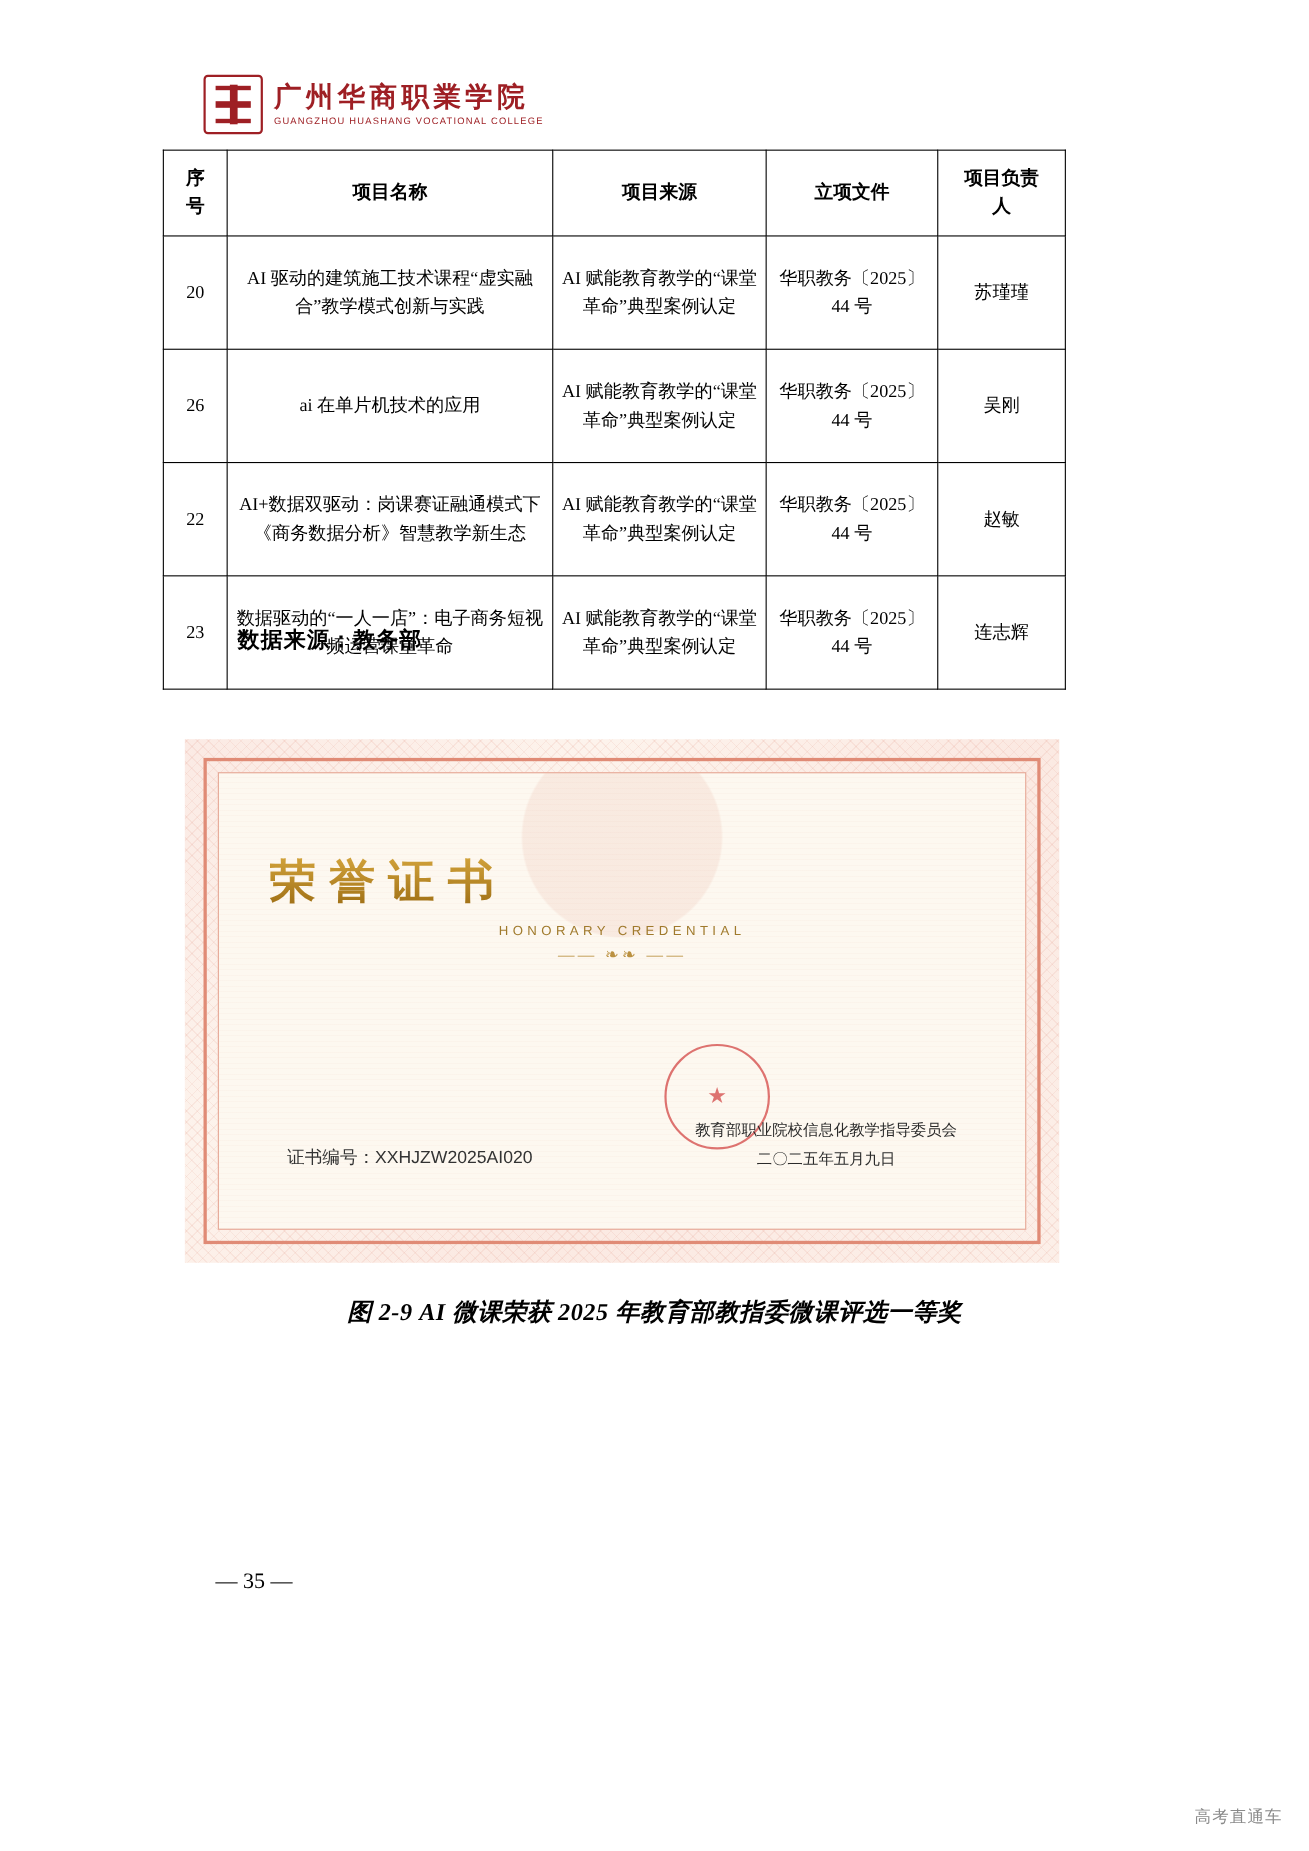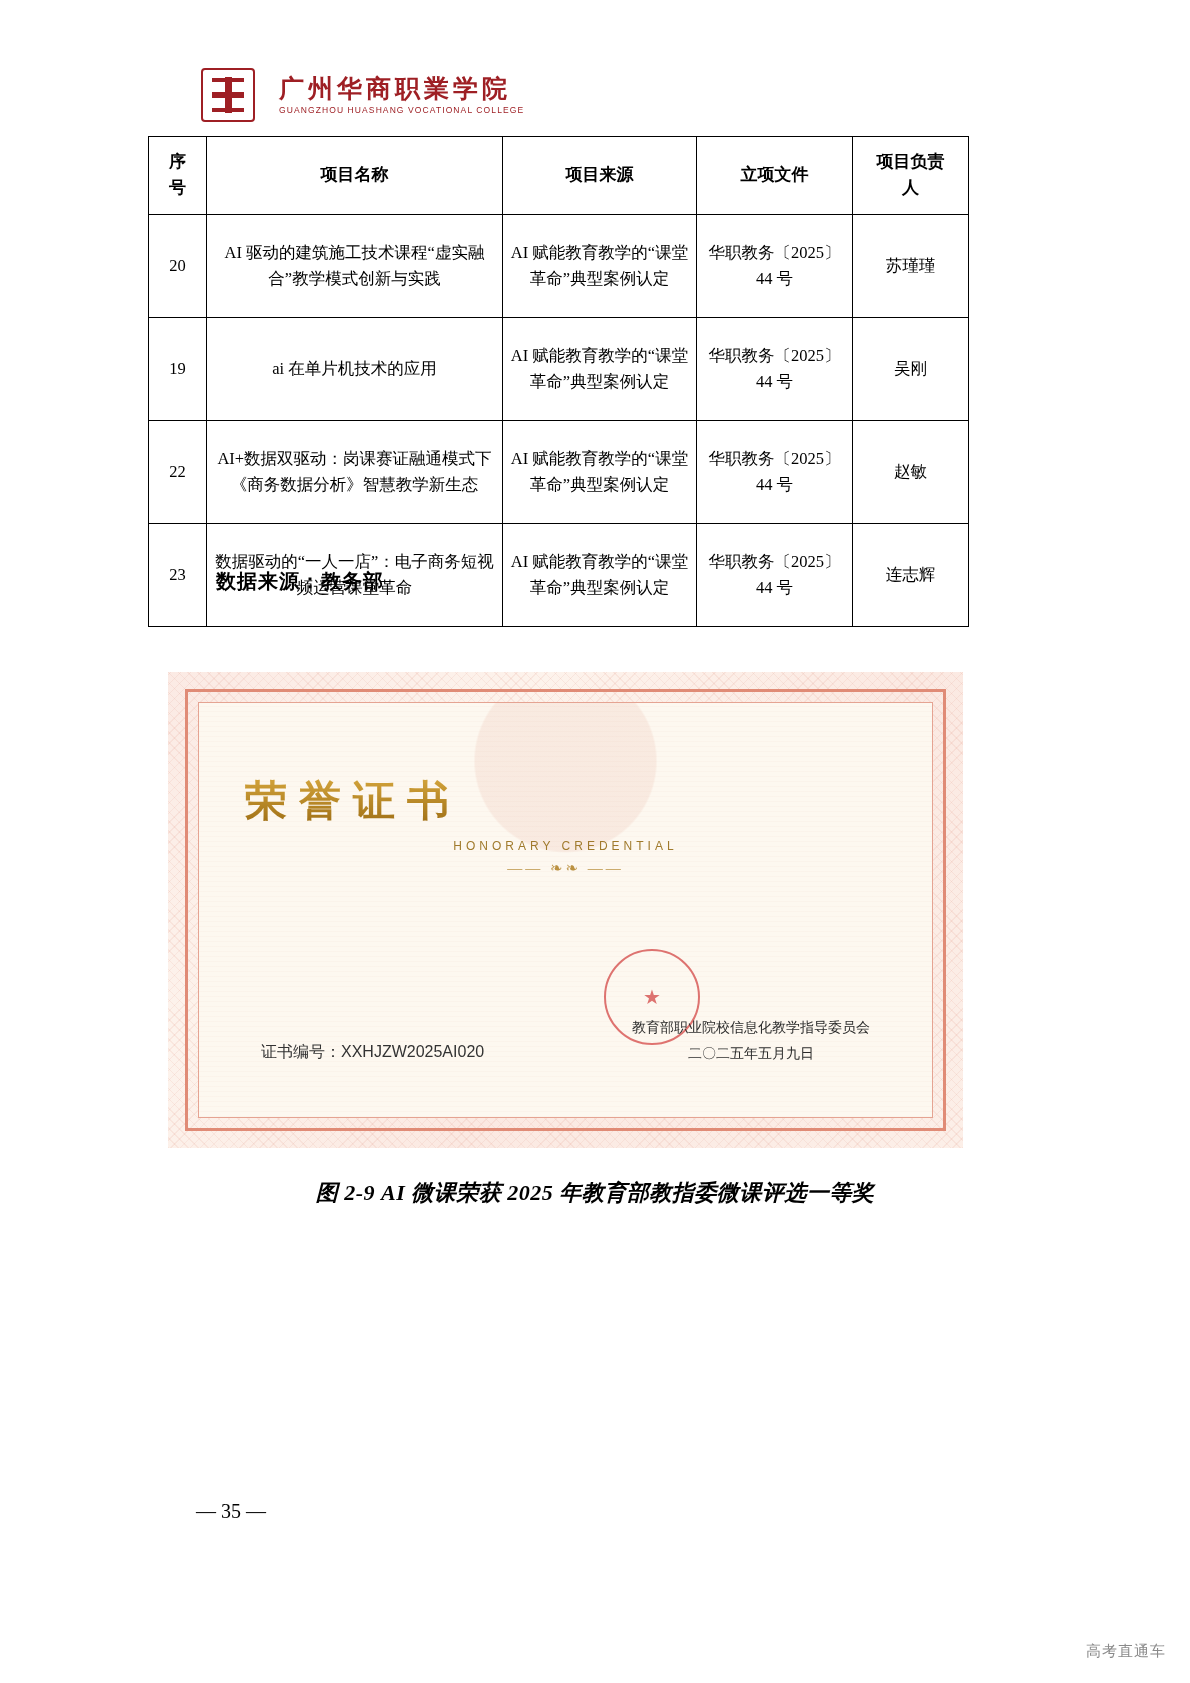--- a/index.html
+++ b/index.html
@@ -12,24 +12,24 @@
     background: #ffffff;
     font-family: "Liberation Serif", serif;
     color: #000;
     position: relative;
     overflow: hidden;
   }
 
   
   .logo-area {
     position: absolute;
-    left: 201px;
+    left: 185px;
     top: 68px;
     display: flex;
-    gap: 24px;
+    gap: 10px;
   }
   .logo-mark {
     width: 54px;
     height: 54px;
     border: 2.5px solid #9e1f24;
     border-radius: 4px;
     position: relative;
     box-sizing: border-box;
   }
   .logo-mark::before {
@@ -267,21 +267,21 @@
     font-weight: bold;
     font-family: "Liberation Serif", serif;
     letter-spacing: 0.5px;
     font-style: italic;
   }
 
   
   .page-number {
     position: absolute;
     left: 196px;
-    top: 1500px;
+    top: 1427px;
     font-size: 20px;
     font-family: "Liberation Serif", serif;
   }
 
   
   .watermark {
     position: absolute;
     right: 24px;
     bottom: 22px;
     font-size: 15px;
@@ -323,21 +323,21 @@
   </thead>
   <tbody>
     <tr class="row-tall">
       <td>20</td>
       <td class="cell-name">AI 驱动的建筑施工技术课程“虚实融合”教学模式创新与实践</td>
       <td class="cell-src">AI 赋能教育教学的“课堂革命”典型案例认定</td>
       <td>华职教务〔2025〕44 号</td>
       <td>苏瑾瑾</td>
     </tr>
     <tr class="row-tall">
-      <td>19</td>
+      <td>26</td>
       <td class="cell-name center">ai 在单片机技术的应用</td>
       <td class="cell-src">AI 赋能教育教学的“课堂革命”典型案例认定</td>
       <td>华职教务〔2025〕44 号</td>
       <td>吴刚</td>
     </tr>
     <tr class="row-tall">
       <td>22</td>
       <td class="cell-name">AI+数据双驱动：岗课赛证融通模式下《商务数据分析》智慧教学新生态</td>
       <td class="cell-src">AI 赋能教育教学的“课堂革命”典型案例认定</td>
       <td>华职教务〔2025〕44 号</td>

